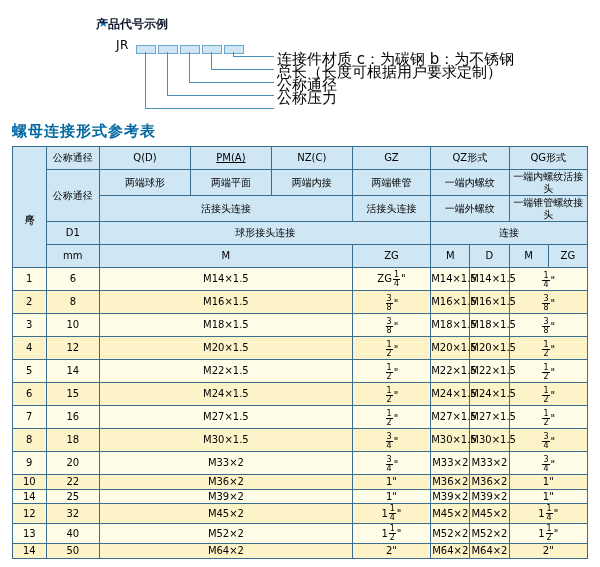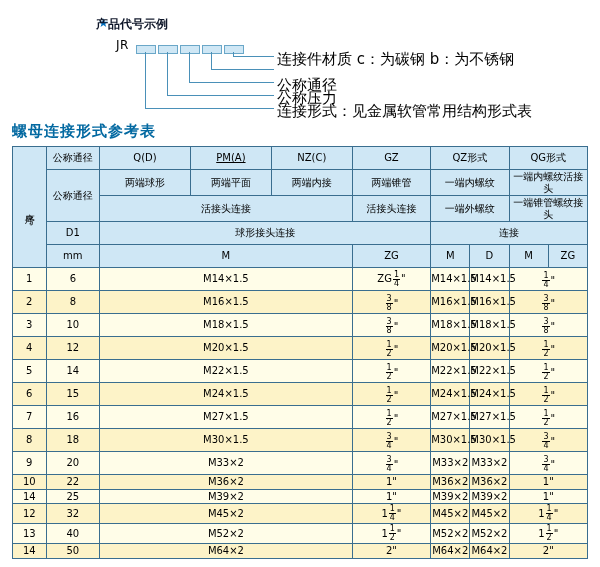--- a/index.html
+++ b/index.html
@@ -139,23 +139,23 @@
   <span class="leader" style="left:189px;top:52px;width:84px;height:30px;"></span>
   <span class="leaderline" style="left:189px;top:82px;width:84px;"></span>
 
   <span class="leader" style="left:167px;top:52px;width:106px;height:43px;"></span>
   <span class="leaderline" style="left:167px;top:95px;width:106px;"></span>
 
   <span class="leader" style="left:145px;top:52px;width:128px;height:56px;"></span>
   <span class="leaderline" style="left:145px;top:108px;width:128px;"></span>
 
   <span class="legend-label" style="left:277px;top:50px;">连接件材质  c：为碳钢  b：为不锈钢</span>
+  <span class="legend-label" style="left:277px;top:63px;">总长（长度可根据用户要求定制）</span>
   <span class="legend-label" style="left:277px;top:76px;">公称通径</span>
   <span class="legend-label" style="left:277px;top:89px;text-align:center;">公称压力</span>
-  <span class="legend-label" style="left:277px;top:102px;">连接形式：见金属软管常用结构形式表</span>
 </div>
 
 <div class="table-title">螺母连接形式参考表</div>
 
 <table class="spec">
   <tbody>
     <tr>
       <td class="hdr idx" rowspan="5"><span class="vert">序号</span></td>
       <td class="hdr dn"><span>公称通径</span></td>
       <td class="hdr c1"><span>Q(D)</span></td>

